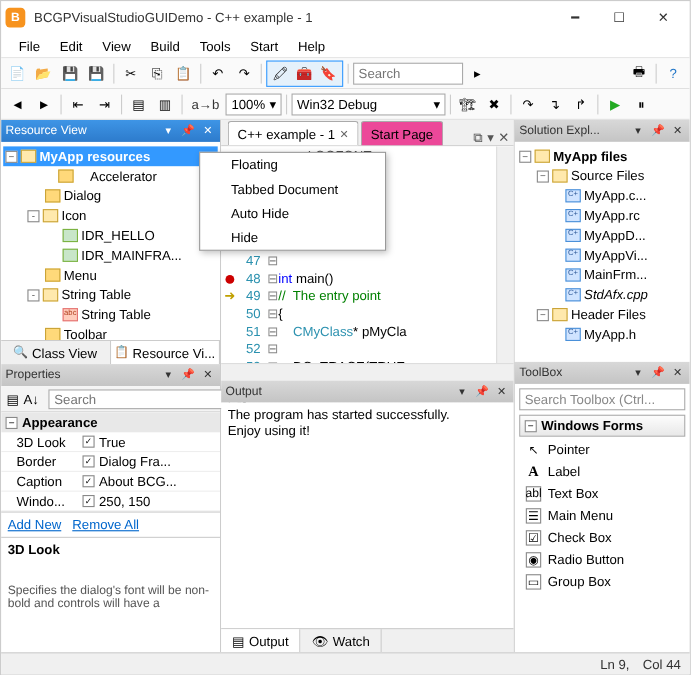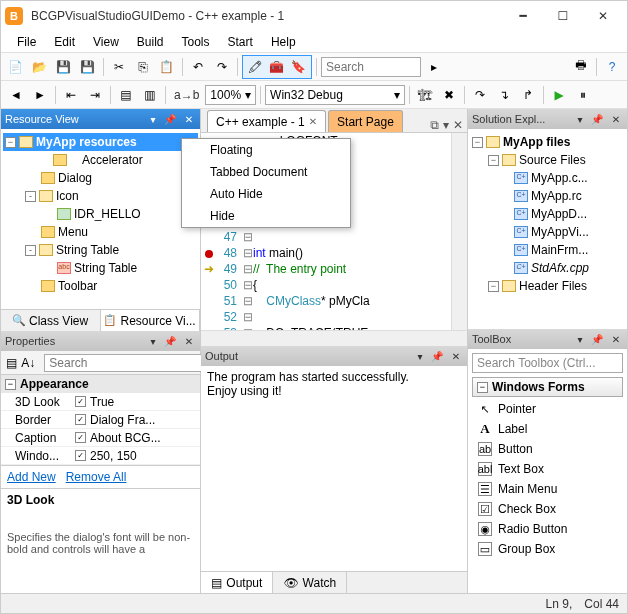--- a/index.html
+++ b/index.html
@@ -56,21 +56,21 @@
 .side-tabs .stab.active { background: #fff; }
 
 
 .ctx-menu { position: absolute; left: 181px; top: 138px; width: 170px; background: #fff; border: 1px solid #999; box-shadow: 2px 2px 6px rgba(0,0,0,0.25); z-index: 50; }
 .ctx-item { height: 22px; display: flex; align-items: center; padding-left: 28px; cursor: default; position: relative; }
 .ctx-item.sel { background: #cde6f7; outline: 1px solid #7eb4ea; outline-offset: -1px; }
 .ctx-item.checked::before { content: "✓"; position: absolute; left: 8px; color: #2d7bcc; font-weight: bold; }
 
 
 .ed-tabs { height: 24px; display: flex; align-items: flex-end; padding-left: 6px; background: #f0f0f0; border-bottom: 1px solid #ccc; gap: 2px; }
-.ed-tab { height: 22px; padding: 0 8px; display: flex; align-items: center; gap: 4px; border: 1px solid #aaa; border-bottom: none; background: #fdba74; border-radius: 3px 3px 0 0; cursor:default; }
+.ed-tab { height: 22px; padding: 0 8px; display: flex; align-items: center; gap: 4px; border: 1px solid #aaa; border-bottom: none; background: #ec4899; border-radius: 3px 3px 0 0; cursor:default; }
 .ed-tab.active { background: #fff; }
 .ed-tab .x { font-size: 10px; color: #666; }
 .ed-tabs .tbr { margin-left: auto; display:flex; gap:4px; padding-right:4px; align-items:center;}
 
 
 .code-wrap { flex: 1; display: flex; overflow: hidden; background: #fff; }
 .code { flex: 1; padding: 2px 6px; font-family: Consolas, monospace; font-size: 12px; line-height: 16px; white-space: pre; overflow: hidden; }
 .code .kw { color: #0000ff; }
 .code .cm { color: #008000; }
 .code .tp { color: #2b91af; }
@@ -228,20 +228,25 @@
           <div class="tree-row" style="padding-left: 22px;">
             <span class="exp">-</span>
             <span class="ticon folderopen"></span>
             <span>Icon</span>
           </div>
           <div class="tree-row" style="padding-left: 38px;">
             <span style="width:13px;"></span>
             <span class="ticon idr"></span>
             <span>IDR_HELLO</span>
           </div>
+          <div class="tree-row" style="padding-left: 38px;">
+            <span style="width:13px;"></span>
+            <span class="ticon idr"></span>
+            <span>IDR_MAINFRA...</span>
+          </div>
           <div class="tree-row" style="padding-left: 22px;">
             <span style="width:13px;"></span>
             <span class="ticon folder"></span>
             <span>Menu</span>
           </div>
           <div class="tree-row" style="padding-left: 22px;">
             <span class="exp">-</span>
             <span class="ticon folderopen"></span>
             <span>String Table</span>
           </div>
@@ -388,20 +393,24 @@
           </div>
           <div class="tree-row" style="padding-left: 44px; font-style: italic;">
             <span class="ticon cpp" style="font-size:7px;text-align:center;color:#2b5797;">C+</span>
             <span>StdAfx.cpp</span>
           </div>
           <div class="tree-row" style="padding-left: 18px;">
             <span class="exp">−</span>
             <span class="ticon folderopen"></span>
             <span>Header Files</span>
           </div>
+          <div class="tree-row" style="padding-left: 44px;">
+            <span class="ticon h" style="font-size:7px;text-align:center;color:#2b5797;">C+</span>
+            <span>MyApp.h</span>
+          </div>
         </div>
     </div>
 
     <div class="dock-head gray">
       <span class="ttl">ToolBox</span>
       <span class="hbtn">▾</span>
       <span class="hbtn">📌</span>
       <span class="hbtn">✕</span>
     </div>
     <div class="tlx-search">
@@ -412,24 +421,20 @@
         <span>Windows Forms</span>
       </div>
     <div class="tlx-list" id="tlx-items">
         <div class="tlx-item">
           <span class="tlx-ico noborder" style="">↖</span>
           <span>Pointer</span>
         </div>
         <div class="tlx-item">
           <span class="tlx-ico noborder" style="font-family:serif;font-weight:bold;font-size:13px;">A</span>
           <span>Label</span>
-        </div>
-        <div class="tlx-item">
-          <span class="tlx-ico" style="">ab</span>
-          <span>Button</span>
         </div>
         <div class="tlx-item">
           <span class="tlx-ico" style="">abl</span>
           <span>Text Box</span>
         </div>
         <div class="tlx-item">
           <span class="tlx-ico" style="">☰</span>
           <span>Main Menu</span>
         </div>
         <div class="tlx-item">

